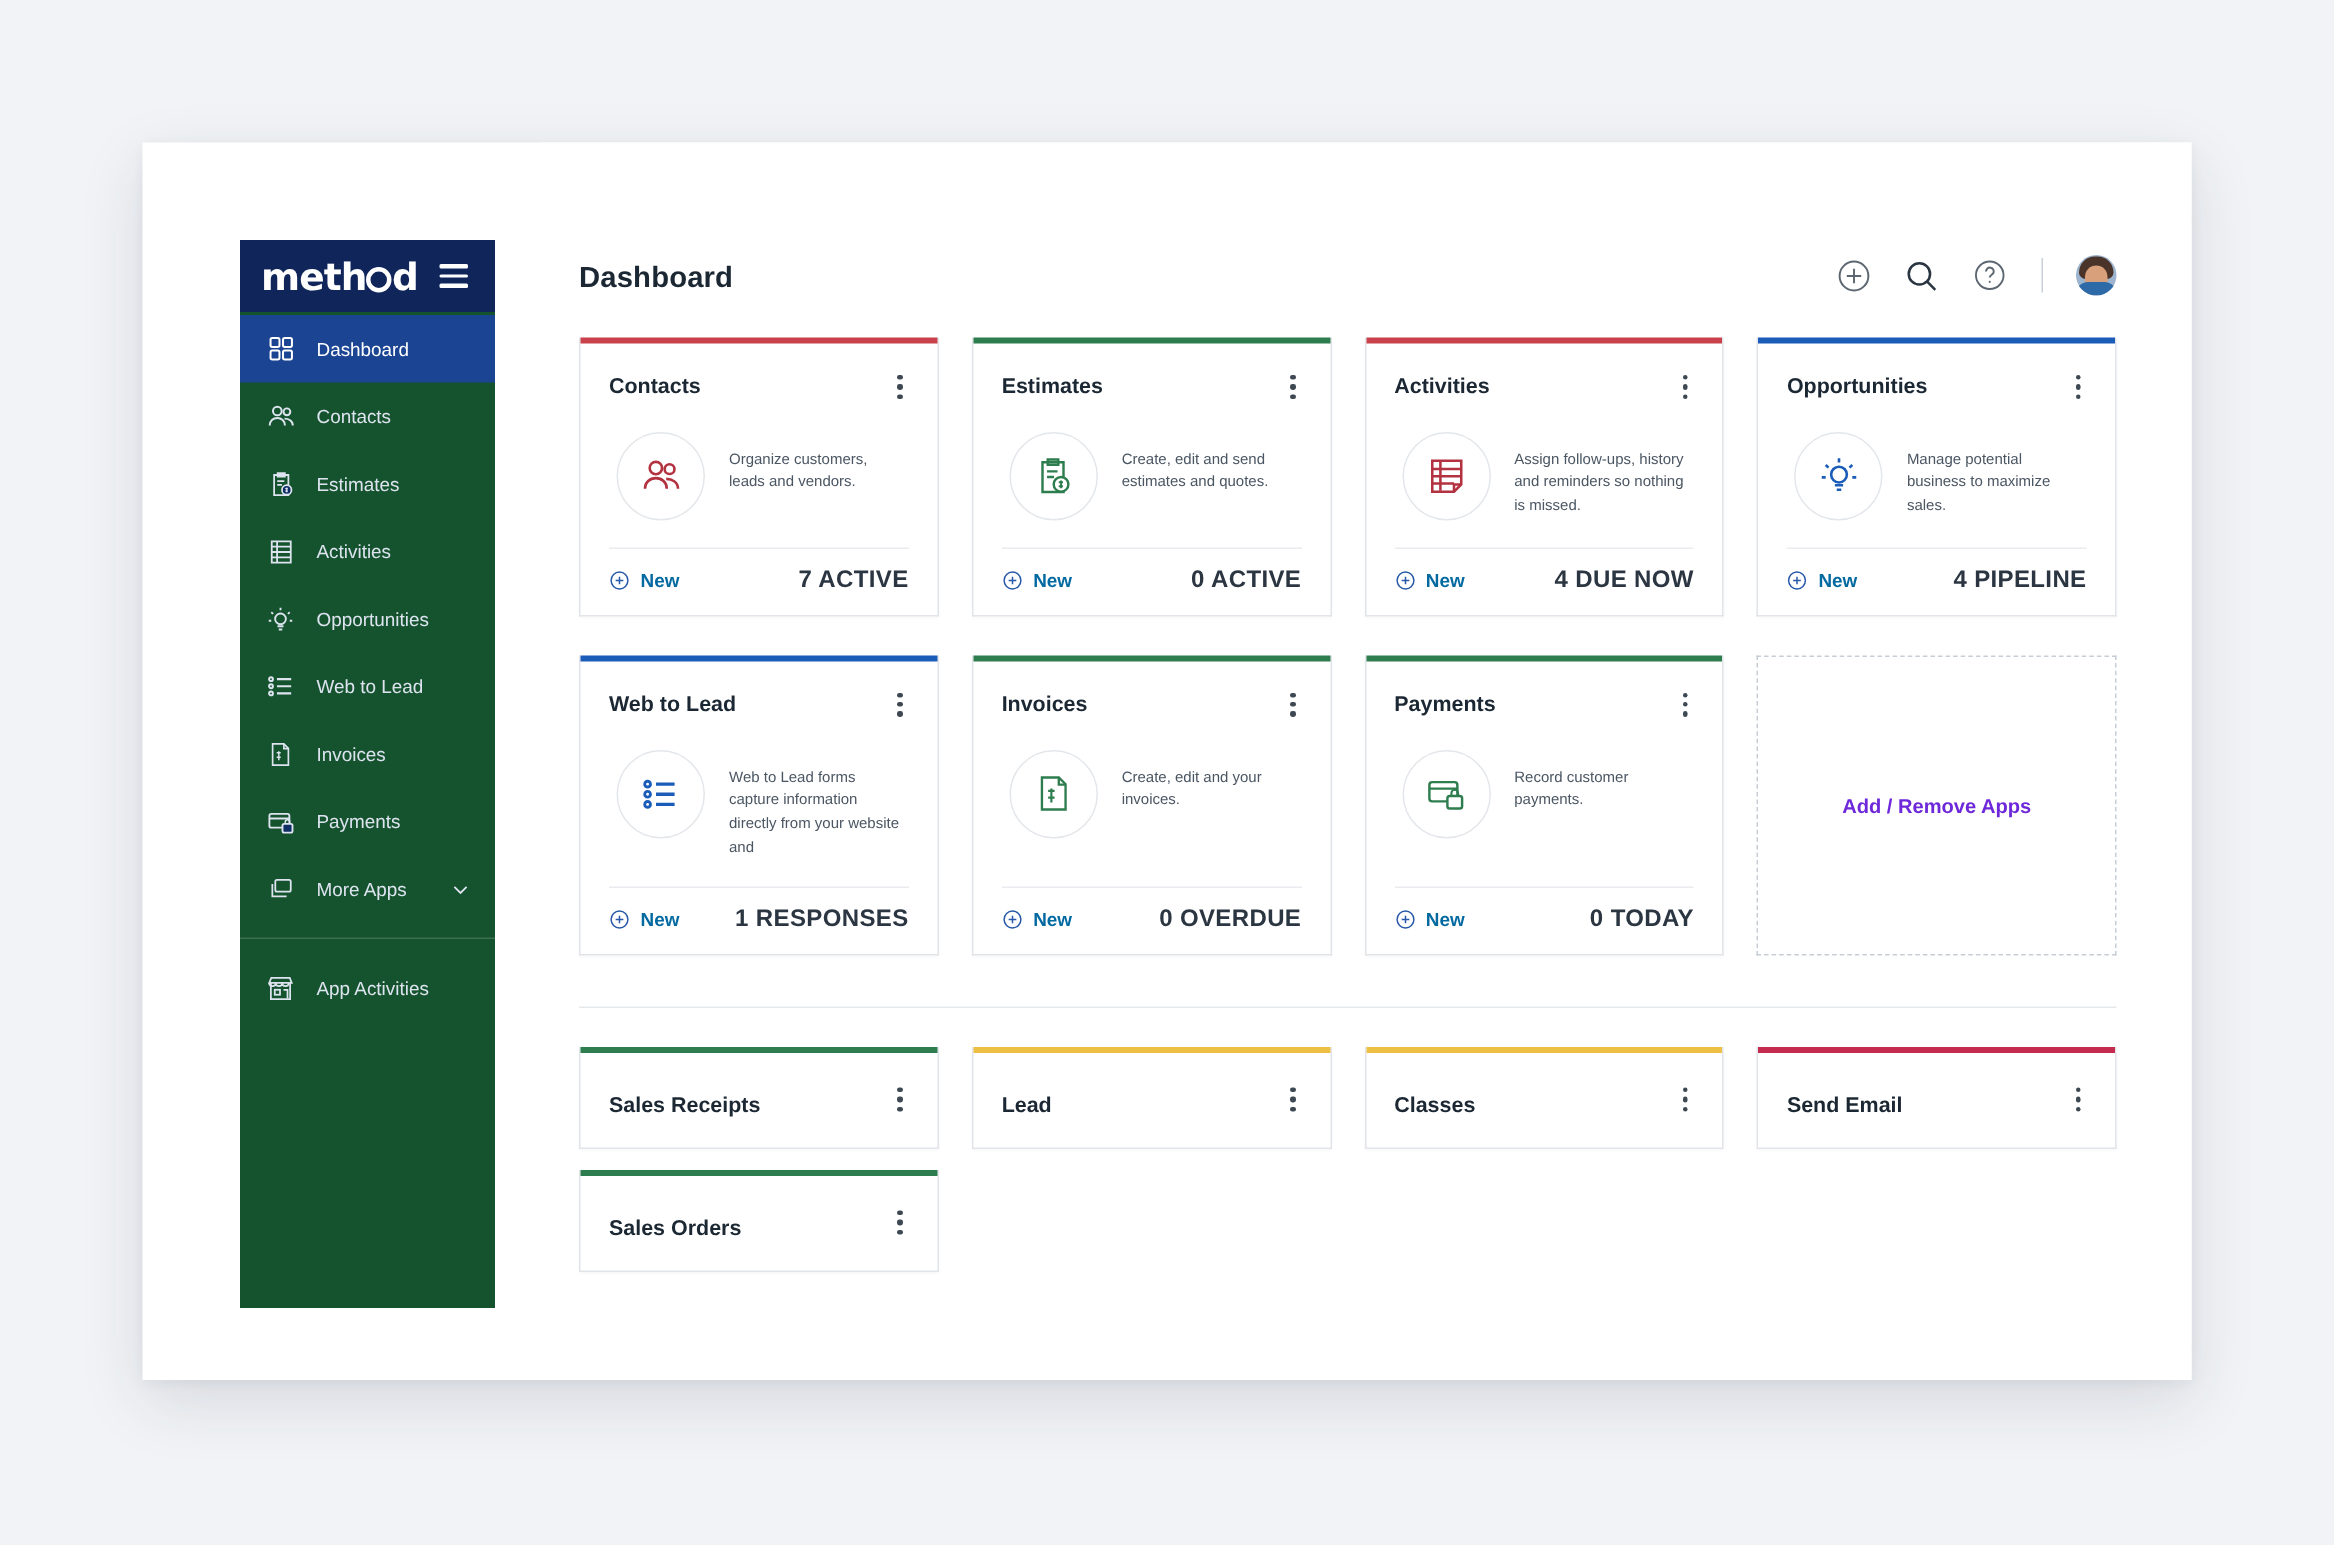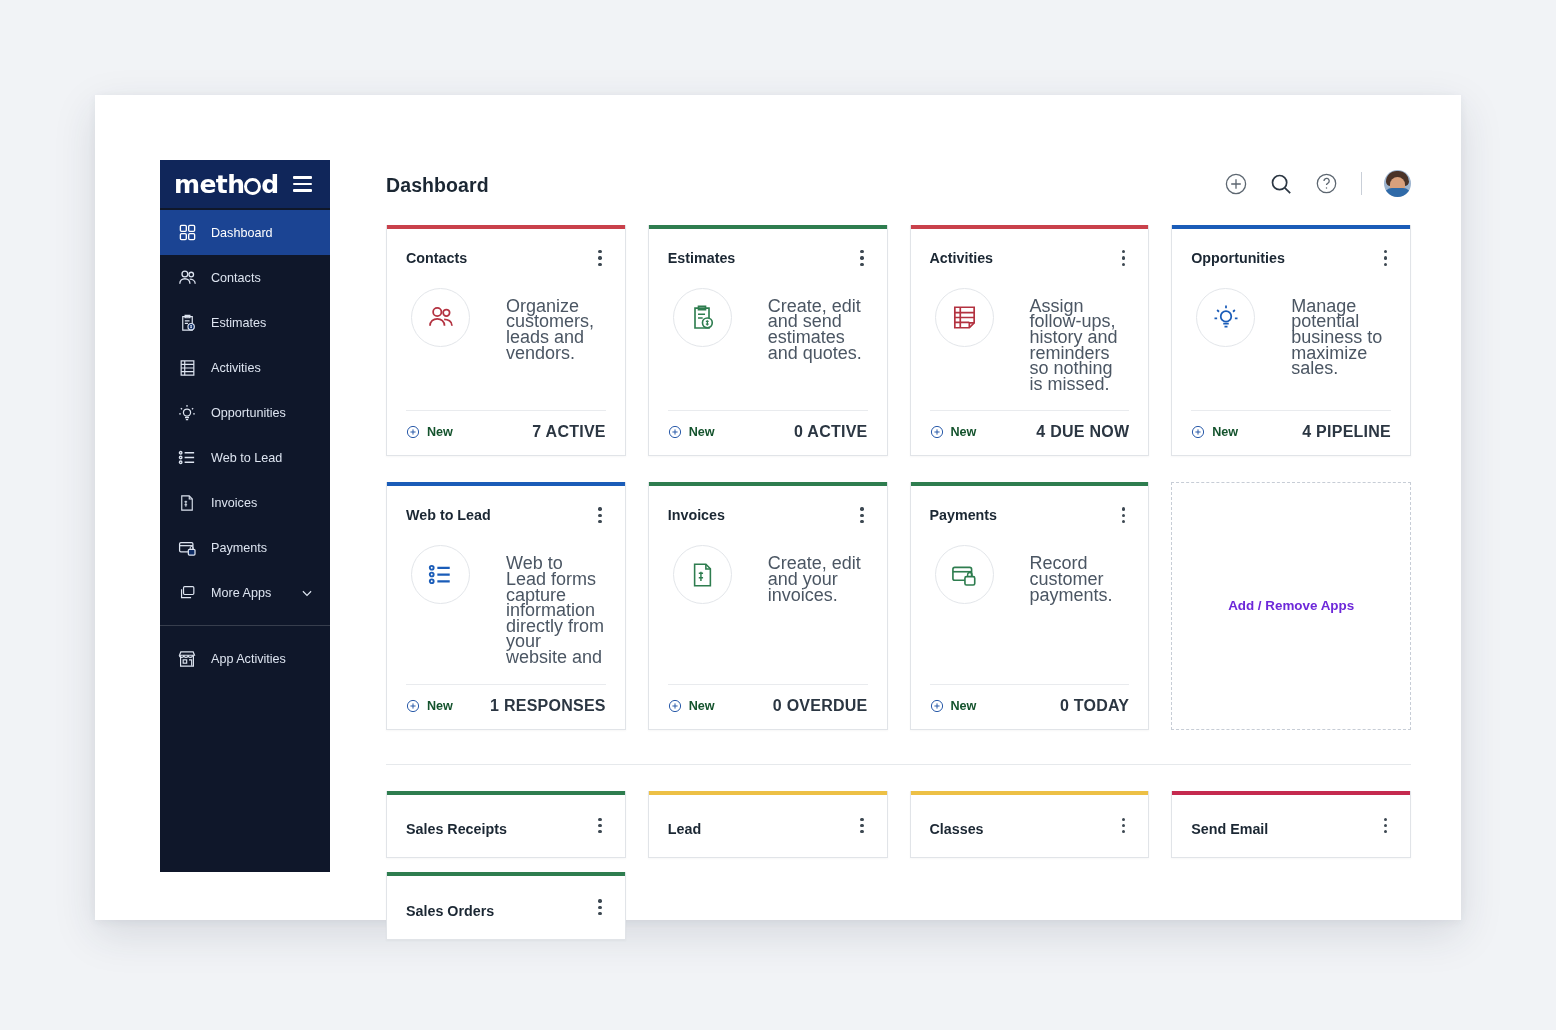--- a/index.html
+++ b/index.html
@@ -17,21 +17,21 @@
     width: 1366px; height: 825px;
     background: #ffffff;
     box-shadow: 0 14px 40px rgba(40,50,70,0.13), 0 2px 8px rgba(40,50,70,0.06);
   }
 
   
   #sidebar {
     position: absolute;
     left: 65px; top: 65px;
     width: 170px; height: 712px;
-    background: #0f172a;
+    background: #14532d;
     color: #ffffff;
     overflow: hidden;
   }
   .brand-row {
     height: 48px;
     display: flex; align-items: center;
     justify-content: space-between;
     padding: 0 16px 0 14px;
     background: #10265a;
   }
@@ -142,35 +142,34 @@
     padding: 18px 20px 0 24px;
     flex: 1;
   }
   .card-circle {
     width: 59px; height: 59px; border-radius: 50%;
     border: 1px solid #e3e6ea;
     display: flex; align-items: center; justify-content: center;
     flex: 0 0 59px;
   }
   .card-desc {
-    font-size: 18px;
+    font-size: 10px;
     line-height: 15.6px;
     color: #4b5663;
     padding-top: 11px;
-    margin-left: 20px;
   }
   .card-foot {
     border-top: 1px solid #e9ebee;
     margin: 18px 19px 0 19px;
     padding: 12px 0 14px 0;
     display: flex; align-items: center; justify-content: space-between;
   }
   .new-link {
     display: flex; align-items: flex-start; gap: 7px;
-    color: #14532d; font-size: 12.6px; font-weight: 600; cursor: pointer;
+    color: #0369a1; font-size: 12.6px; font-weight: 600; cursor: pointer;
   }
   .count-label {
     font-size: 16px; font-weight: 700; color: #2b3642; letter-spacing: 0.25px;
   }
 
   .addremove {
     border: 1.4px dashed #c7cdd6;
     display: flex; align-items: center; justify-content: center;
     background: #ffffff;
   }

